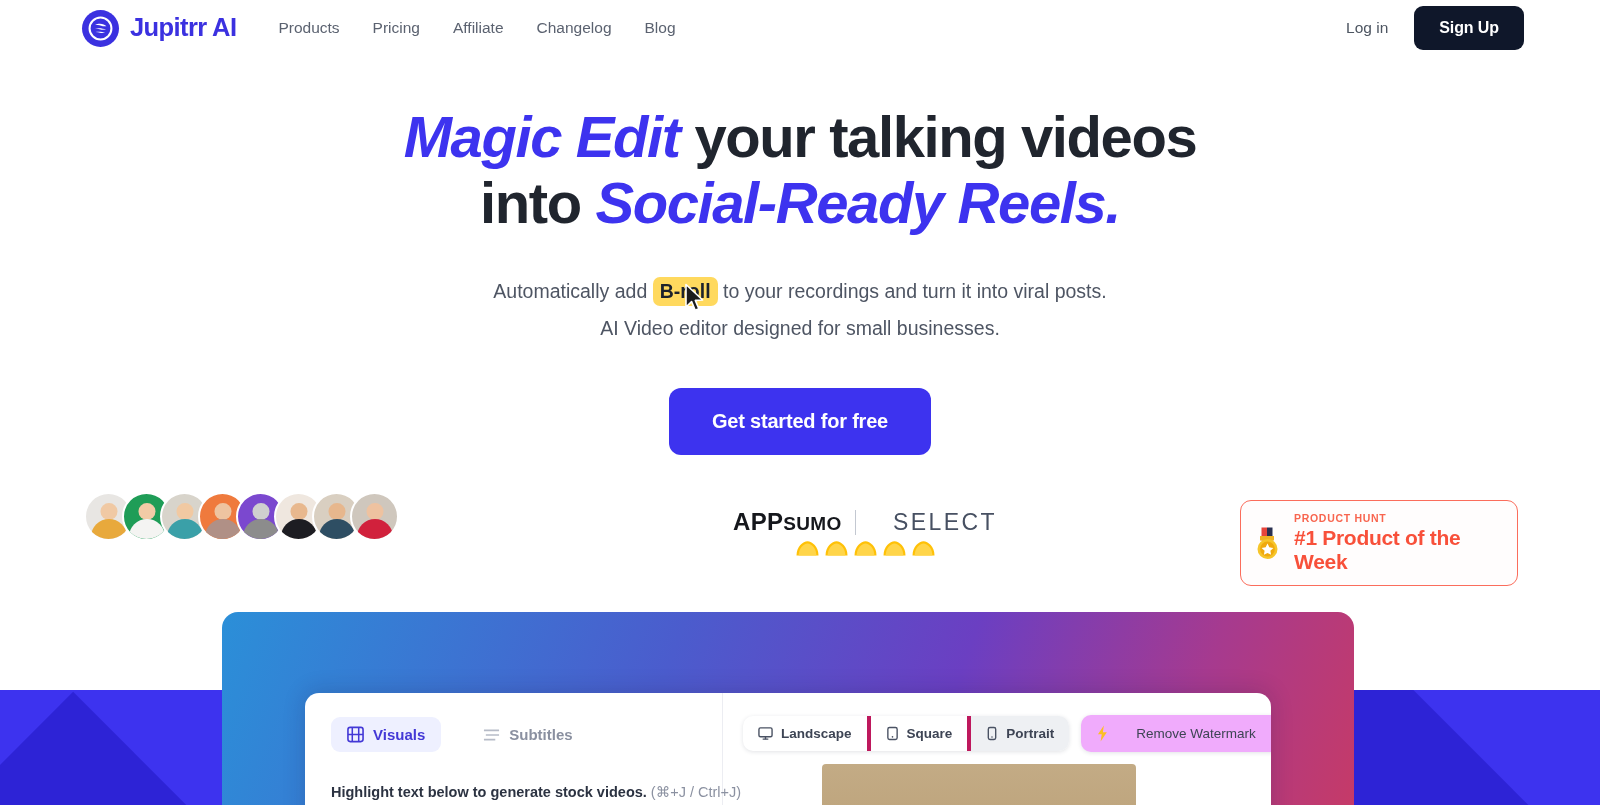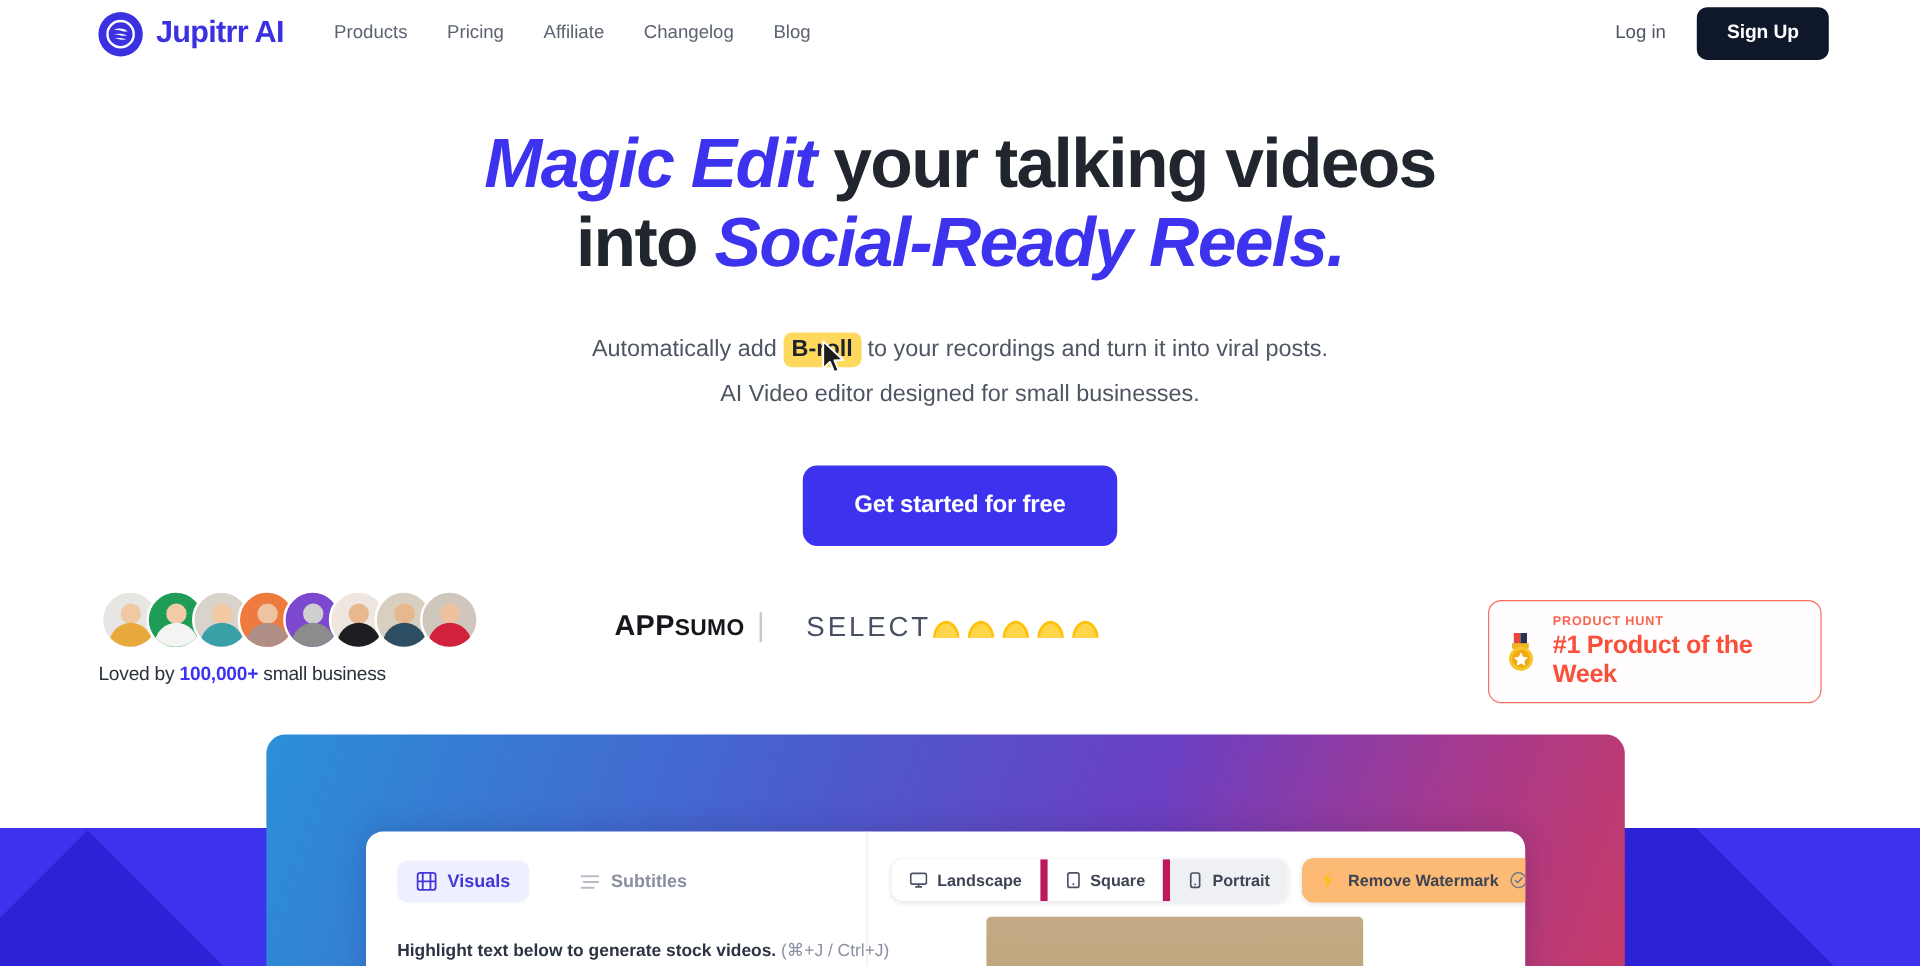--- a/index.html
+++ b/index.html
@@ -89,21 +89,21 @@
   }
   .avatar .body {
     position:absolute; left:50%; bottom: -16%; transform: translateX(-50%);
     width: 36px; height: 28px; border-radius: 18px 18px 6px 6px;
   }
   .loved {
     margin-top: 13px; font-size: 16px; color:#2b313c; letter-spacing:-0.2px;
   }
   .loved b { color:#3d33ef; font-weight: 700; }
 
-  .proof-mid { flex: 1; display:flex; align-items:center; padding-top: 16px; }
+  .proof-mid { flex: 1; display:flex; flex-direction:column; align-items:center; padding-top: 16px; }
   .appsumo-row { display:flex; align-items:center; gap: 13px; }
   .appsumo-word {
     font-size: 24px; font-weight: 800; color:#15171c; letter-spacing: 0.3px;
   }
   .appsumo-word .sm { font-size: 19px; }
   .appsumo-div { width:1.5px; height: 25px; background:#c3c8d1; }
   .appsumo-select {
     font-size: 23px; font-weight: 400; color:#475062; letter-spacing: 2.4px; margin-left: 24px;
   }
   .tacos { display:flex; gap: 4px; margin-top: 4px; }
@@ -166,29 +166,29 @@
 
   .editor-right { flex:1; padding: 22px 20px; position:relative; }
   .ratio-bar { display:flex; align-items:center; gap: 12px; }
   .ratio-group {
     display:flex; background:#fff; border-radius: 10px;
     box-shadow: 0 1px 4px rgba(30,35,60,.13); overflow:hidden;
   }
   .ratio {
     display:flex; align-items:center; gap: 8px;
     padding: 10px 15px; font-size: 13.5px; font-weight:600; color:#3d4454;
-    cursor:pointer; border-right:6px solid #be185d; white-space: nowrap;
+    cursor:pointer; border-right:4px solid #be185d; white-space: nowrap;
   }
   .ratio:last-child { border-right:none; }
   .ratio.sel { background:#eef0f3; }
   .watermark {
-    display:flex; align-items:center; gap: 9px;
-    background:#fdba74; border-radius: 10px; padding: 10px 14px;
+    display:flex; align-items:center; gap: 26px;
+    background:#f0abfc; border-radius: 10px; padding: 10px 14px;
     box-shadow: 0 1px 4px rgba(30,35,60,.13); cursor:pointer;
-    font-size: 13.5px; font-weight:700; color:#3d4454; white-space: nowrap;
+    font-size: 13.5px; font-weight:400; color:#3d4454; white-space: nowrap;
   }
   .canvas-card {
     position:absolute; left: 99px; top: 71px; width: 314px; height: 130px;
     background: linear-gradient(180deg,#c3ab85 0%, #b79c72 100%);
     border-radius: 4px;
   }
   .icon { display:inline-flex; align-items:center; justify-content:center; flex:none; }
 </style>
 </head>
 <body>
@@ -279,23 +279,20 @@
             <span class="body" style="background:#1d1d22"></span>
           </div>
         <div class="avatar" style="background:#d9cfc1">
             <span class="head" style="background:#e7b78d"></span>
             <span class="body" style="background:#2e4e63"></span>
           </div>
         <div class="avatar" style="background:#cfc7bd">
             <span class="head" style="background:#eec2a0"></span>
             <span class="body" style="background:#d1213c"></span>
           </div>
-      </div>
-      <div class="loved">
-        <span>Loved by </span><b>100,000+</b><span> small business</span>
       </div>
     </div>
 
     <div class="proof-mid">
       <div class="appsumo-row">
         <span class="appsumo-word"><span>APP</span><span class="sm">SUMO</span></span>
         <span class="appsumo-div"></span>
         <span class="appsumo-select">SELECT</span>
       </div>
       <div class="tacos">

